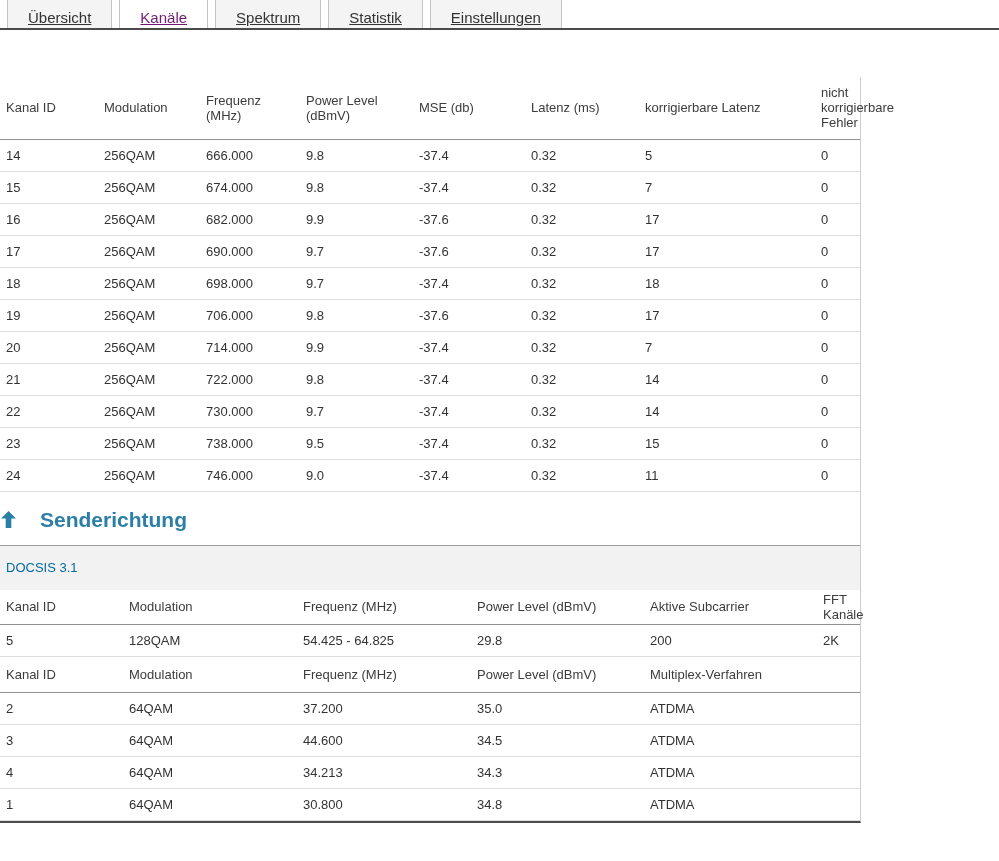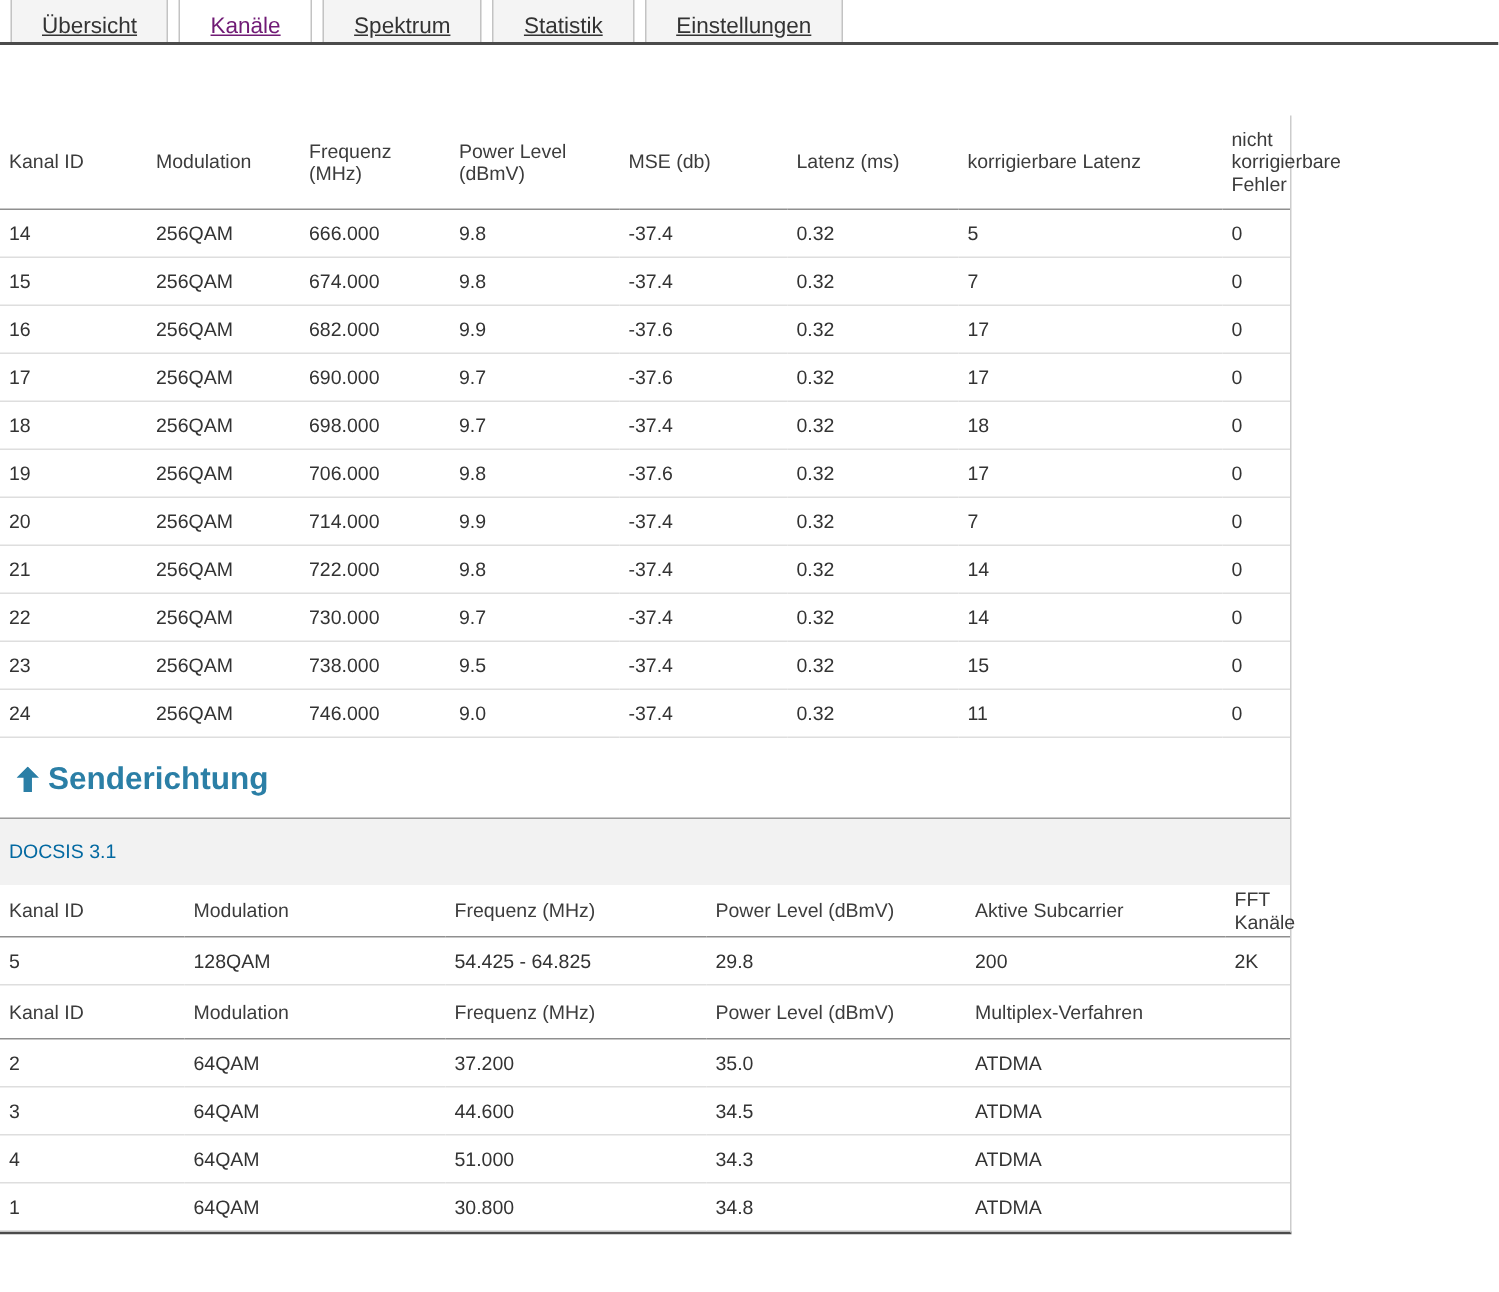--- a/index.html
+++ b/index.html
@@ -72,22 +72,22 @@
   }
   table.upstream thead th {
     height: 35px;
     border-bottom: 1px solid #8f8f8f;
   }
 
   
   .upstream-heading {
     display: flex;
     align-items: center;
-    gap: 6px;
-    padding: 16px 0 13px 11px;
+    gap: 24px;
+    padding: 16px 0 13px 1px;
     font-size: 21px;
     font-weight: 600;
   }
   .upstream-heading .arrow-icon { display: inline-flex; }
 
   
   .section-title {
     height: 45px;
     background: #f2f2f2;
     border-top: 1px solid #9c9c9c;
@@ -317,21 +317,21 @@
           <tr>
             <td>3</td>
             <td>64QAM</td>
             <td>44.600</td>
             <td>34.5</td>
             <td>ATDMA</td>
           </tr>
           <tr>
             <td>4</td>
             <td>64QAM</td>
-            <td>51.000</td>
+            <td>34.213</td>
             <td>34.3</td>
             <td>ATDMA</td>
           </tr>
           <tr>
             <td>1</td>
             <td>64QAM</td>
             <td>30.800</td>
             <td>34.8</td>
             <td>ATDMA</td>
           </tr>

